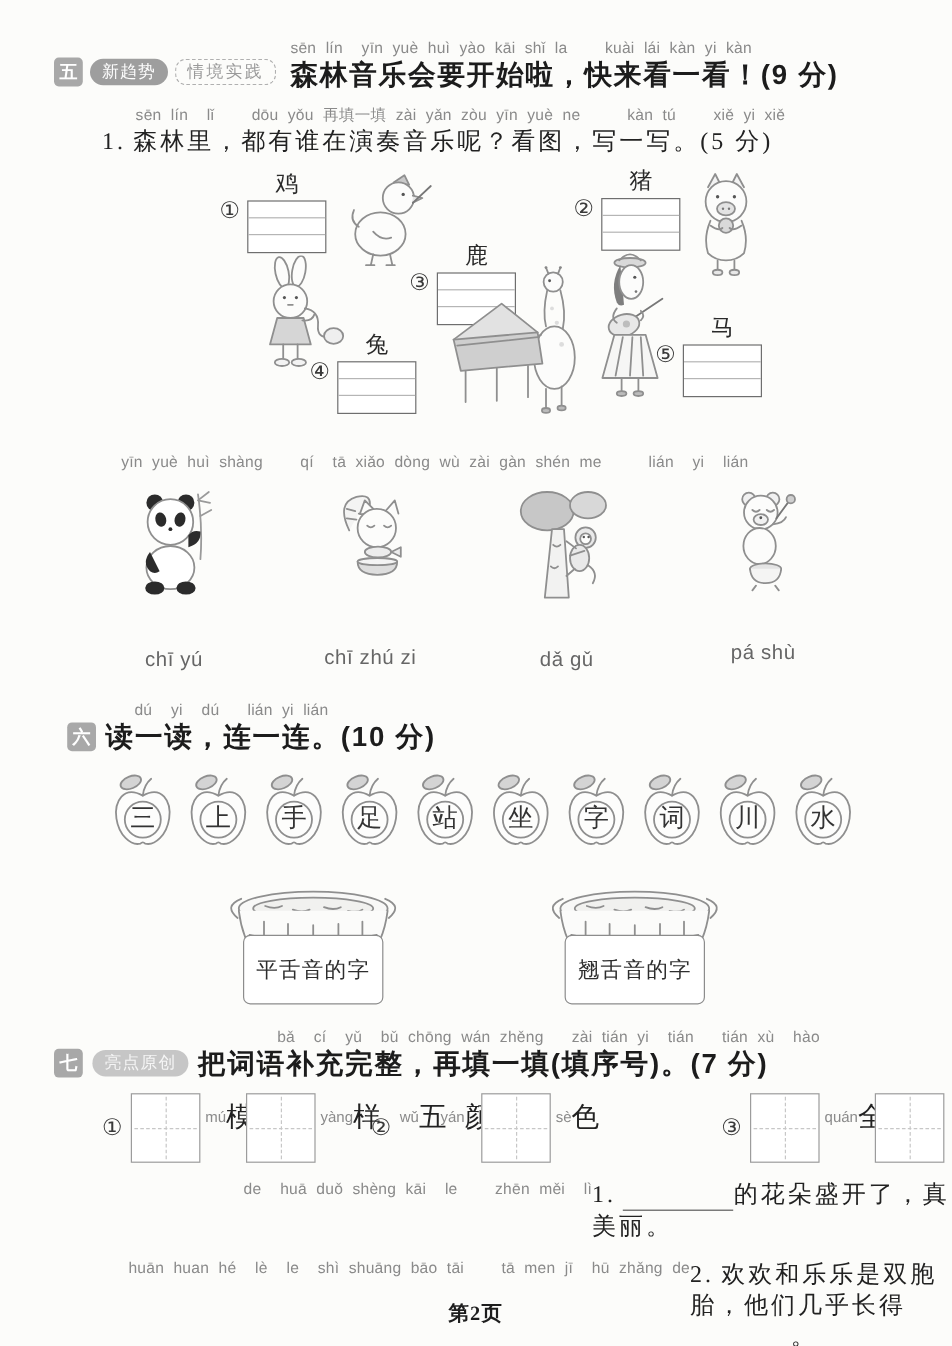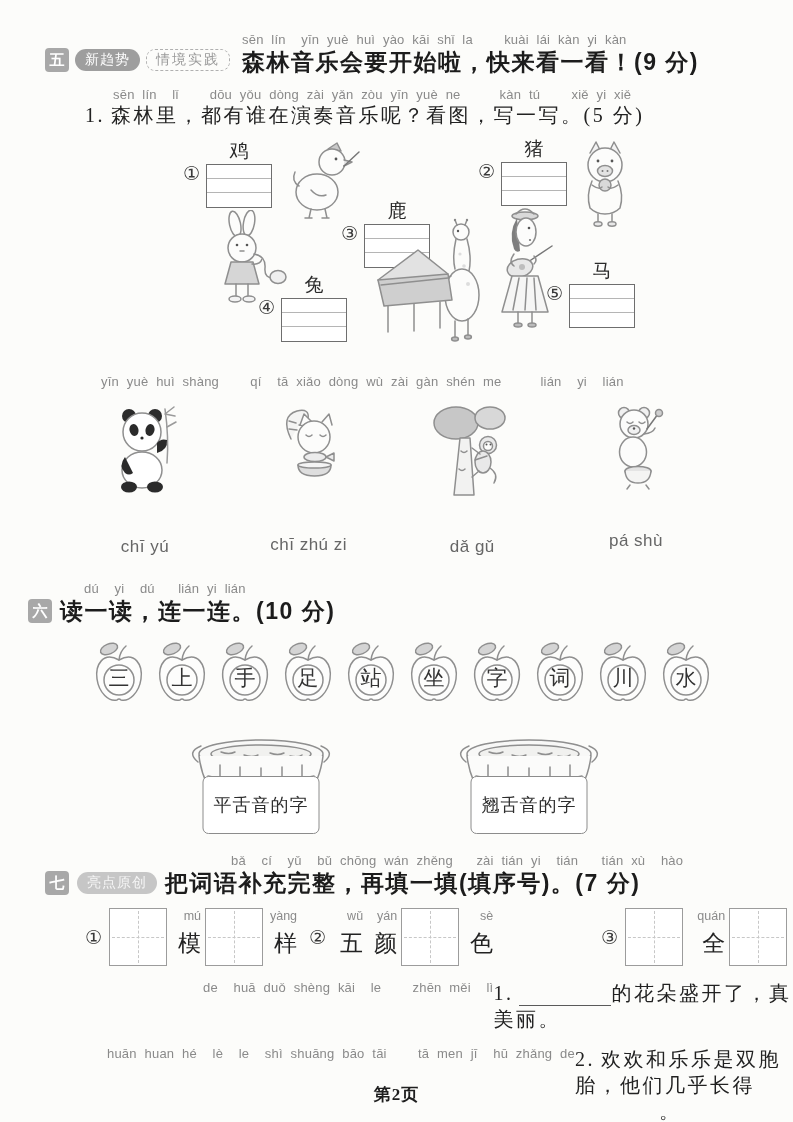--- a/index.html
+++ b/index.html
@@ -58,21 +58,21 @@
   
   .basketrow{display:flex;gap:118px;padding-left:186px;margin-top:26px;}
   .basket{position:relative;width:150px;height:95px;}
   .basket-label{position:absolute;left:50%;transform:translateX(-50%);top:44px;background:#fff;
       border:1.5px solid #8c8c8c;border-radius:6px;padding:16px 10px;font-size:18px;white-space:nowrap;
       letter-spacing:1px;color:#2e2e2e;}
   
   .wordsrow{display:flex;align-items:flex-start;margin:10px 0 0 85px;}
   .wordgroup{display:flex;align-items:flex-start;gap:4px;}
   .wordgroup .cnum{margin-top:18px;margin-right:3px;}
-  .ccol{display:flex;flex-direction:column;align-items:flex-end;width:30px;}
+  .ccol{display:flex;flex-direction:row;align-items:center;width:30px;}
   .cpy{height:16px;font-family:"Liberation Sans",sans-serif;font-size:12.5px;color:#8a8a8a;line-height:16px;white-space:pre;}
   .cchar{font-size:23px;line-height:40px;color:#222;}
   
   .sentence{margin-left:85px;margin-top:14px;display:flex;flex-direction:row;}
   .blank{display:inline-block;border-bottom:1.2px solid #5a5a5a;height:18px;vertical-align:bottom;}
   .footer{position:absolute;bottom:16px;left:0;width:100%;text-align:center;font-size:17px;
       color:#1e1e1e;letter-spacing:1px;font-weight:600;}
   svg{display:block;}
   .lineart{stroke:#8f8f8f;stroke-width:1.5;fill:none;stroke-linecap:round;stroke-linejoin:round;}
 </style>
@@ -87,21 +87,21 @@
       <span class="pill-solid">新趋势</span>
       <span class="pill-dashed">情境实践</span>
     </div>
     <div class="titlecol">
       <span class="py">sēn lín  yīn yuè huì yào kāi shǐ la    kuài lái kàn yi kàn</span>
       <span class="sec-title"><span>森林音乐会要开始啦，快来看一看！</span><span class="score">(9 分)</span></span>
     </div>
   </div>
 
   <div class="qblock" style="margin:10px 0 0 85px;">
-    <span class="py" style="margin-left:28px;">sēn lín  lǐ    dōu yǒu dòng zài yǎn zòu yīn yuè ne     kàn tú    xiě yi xiě</span>
+    <span class="py" style="margin-left:28px;">sēn lín  lǐ    dōu yǒu 再填一填 zài yǎn zòu yīn yuè ne     kàn tú    xiě yi xiě</span>
     <span class="qline"><span class="qnum">1.</span><span>森林里，都有谁在演奏音乐呢？看图，写一写。</span><span>(5 分)</span></span>
   </div>
 
   <div class="scene1">
 
     <div class="wgroup" style="left:183px;top:6px;">
       <span class="cnum wnum">①</span>
       <div class="wcol">
         <span class="wlabel">鸡</span>
         <div class="fourline"></div>
@@ -313,21 +313,21 @@
           <ellipse cx="31" cy="49" rx="13.5" ry="15" fill="#fcfcfb"></ellipse>
           <ellipse cx="36" cy="68" rx="13" ry="4.5" fill="#e4e4e4"></ellipse>
           <path d="M23,68 q1,12 13,12 q12,0 13,-12" fill="#f4f4f3"></path>
           <path d="M28,82 l-3,4 M44,82 l3,4"></path>
         </g>
       </svg>
       <span class="qaction">pá shù</span>
     </div>
   </div>
 
-  <div style="margin:24px 0 0 28px;display:flex;flex-direction:column;">
+  <div style="margin:24px 0 0 56px;display:flex;flex-direction:column;">
     <span class="py" style="margin-left:56px;">dú  yi  dú   lián yi lián</span>
     <div style="display:flex;align-items:center;gap:8px;">
       <span class="badge-sq">六</span>
       <span class="sec-title"><span>读一读，连一连。</span><span class="score">(10 分)</span></span>
     </div>
   </div>
 
   <div class="applerow">
     <div class="apple">
         <svg width="58" height="66" viewBox="0 0 58 66">

